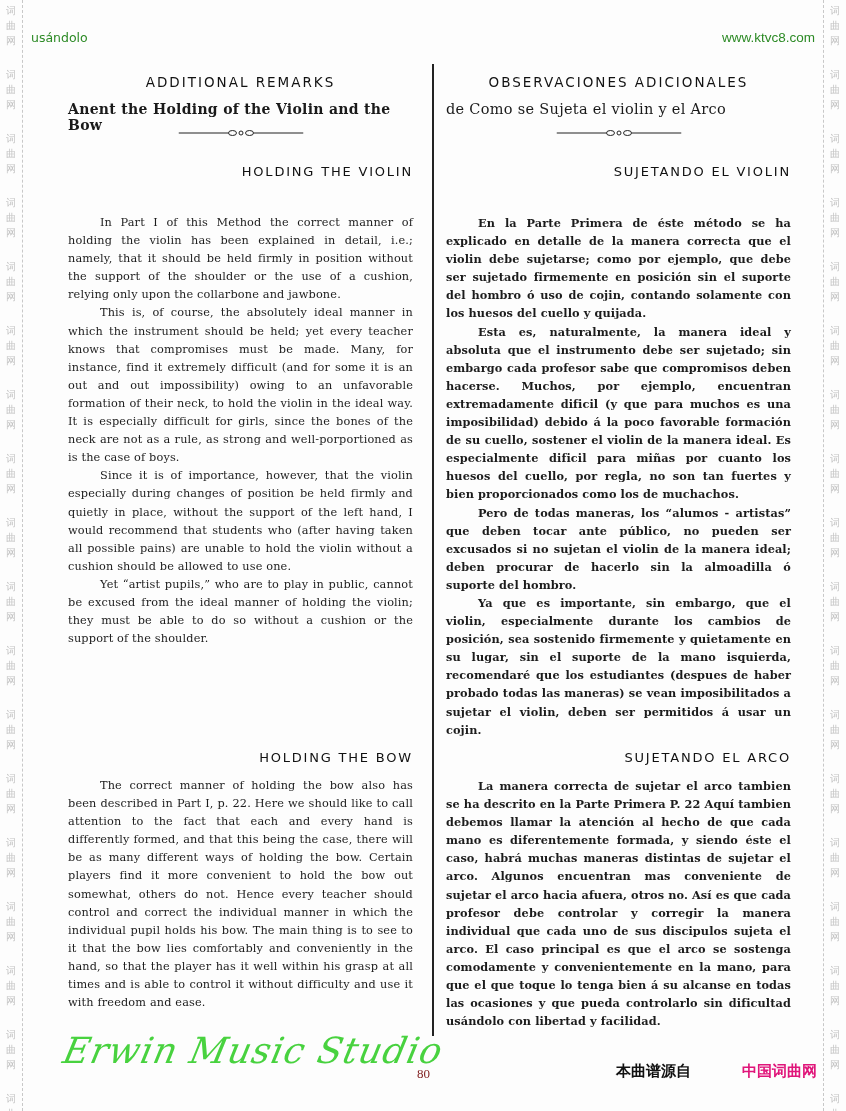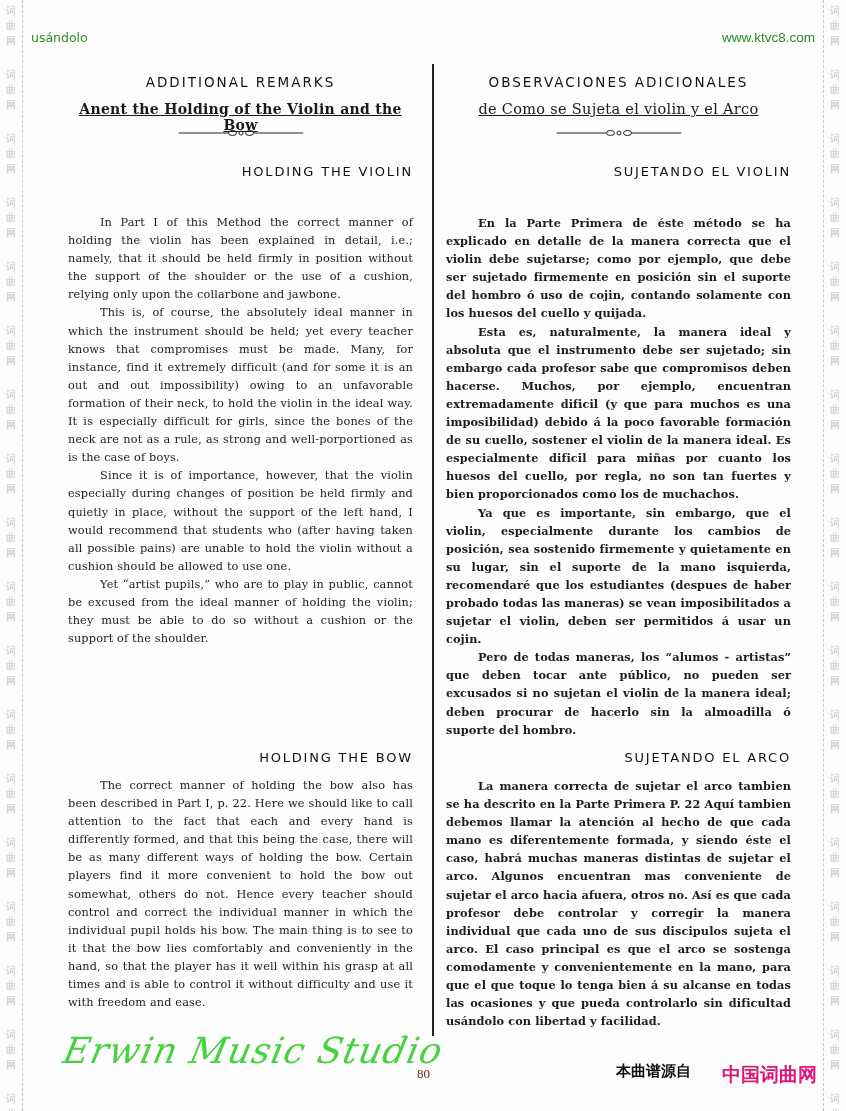--- a/index.html
+++ b/index.html
@@ -17,34 +17,34 @@
   .site-left { position:absolute; left:31px; top:30px; font-family:"DejaVu Sans", sans-serif; font-size:12.5px; color:#2c8a25; }
   .site-right { position:absolute; right:31px; top:30px; font-family:"Liberation Sans", sans-serif; font-size:13.5px; color:#2c8a25; }
 
   .divider { position:absolute; left:432px; top:64px; width:2px; height:972px; background:#222; }
 
   .col { position:absolute; top:0; }
   .col.en { left:68px; width:345px; }
   .col.es { left:446px; width:345px; }
 
   .main-title { position:absolute; left:0; width:100%; text-align:center; top:74px; font-family:"DejaVu Sans", sans-serif; font-size:13.5px; letter-spacing:2px; color:#111; }
-  .sub-title { position:absolute; left:0; width:100%; text-align:center; top:101px; font-family:"DejaVu Serif", serif; font-size:14px; font-weight:bold; color:#1a1a1a; letter-spacing:0.3px;text-decoration:underline; }
+  .sub-title { position:absolute; left:0; width:100%; top:101px; font-family:"DejaVu Serif", serif; font-size:14px; font-weight:bold; color:#1a1a1a; letter-spacing:0.3px; }
   .col.es .sub-title { font-weight:normal; font-size:14.5px; }
   .ornament { position:absolute; top:128px; left:50%; transform:translateX(-50%); width:125px; height:10px; }
   .section-head { position:absolute; left:0; width:100%; text-align:right; font-family:"DejaVu Sans", sans-serif; font-size:13px; letter-spacing:1.8px; color:#111; }
 
   .body-text { position:absolute; left:0; width:100%; font-size:11.3px; line-height:18.1px; text-align:justify; color:#1c1c1c; }
   .col.en .body-text { font-family:"DejaVu Serif", serif; font-weight:normal; letter-spacing:0.15px; }
   .col.es .body-text { font-family:"DejaVu Serif", serif; font-weight:bold; letter-spacing:0.1px; }
   .body-text p { margin:0; text-indent:32px; }
 
   .logo { position:absolute; left:64px; top:1030px; font-family:"DejaVu Serif", serif; font-style:italic; font-size:36px; color:#48d23f; letter-spacing:1px; transform:skewX(-12deg); }
   .page-num { position:absolute; left:417px; top:1066px; font-family:"Liberation Serif", serif; font-size:13px; color:#7f1d1d; }
   .source-label { position:absolute; left:616px; top:1062px; font-family:"DejaVu Sans", sans-serif; font-size:15px; font-weight:bold; color:#111; }
-  .source-site { position:absolute; left:722px; top:1062px; font-family:"DejaVu Sans", sans-serif; font-size:19px; font-weight:bold; color:#e0157a; }
+  .source-site { position:absolute; left:742px; top:1062px; font-family:"DejaVu Sans", sans-serif; font-size:15px; font-weight:bold; color:#e0157a; }
 </style>
 </head>
 <body>
 
 <div class="wm-col left">
     <div class="wm-group">
       <span class="wm">词</span>
       <span class="wm">曲</span>
       <span class="wm">网</span>
     </div>
@@ -262,22 +262,22 @@
     <line x1="0" y1="5" x2="50" y2="5" stroke="#222" stroke-width="1.2"></line>
     <ellipse cx="54" cy="5" rx="4" ry="2.5" fill="none" stroke="#222" stroke-width="1"></ellipse>
     <circle cx="62.5" cy="5" r="2" fill="none" stroke="#222" stroke-width="1"></circle>
     <ellipse cx="71" cy="5" rx="4" ry="2.5" fill="none" stroke="#222" stroke-width="1"></ellipse>
     <line x1="75" y1="5" x2="125" y2="5" stroke="#222" stroke-width="1.2"></line>
   </svg>
   <div class="section-head" style="top:164px">SUJETANDO EL VIOLIN</div>
   <div class="body-text" style="top:214px">
     <p>En la Parte Primera de éste método se ha explicado en detalle de la manera correcta que el violin debe sujetarse; como por ejemplo, que debe ser sujetado firmemente en posición sin el suporte del hombro ó uso de cojin, contando solamente con los huesos del cuello y quijada.</p>
     <p>Esta es, naturalmente, la manera ideal y absoluta que el instrumento debe ser sujetado; sin embargo cada profesor sabe que compromisos deben hacerse. Muchos, por ejemplo, encuentran extremadamente dificil (y que para muchos es una imposibilidad) debido á la poco favorable formación de su cuello, sostener el violin de la manera ideal. Es especialmente dificil para miñas por cuanto los huesos del cuello, por regla, no son tan fuertes y bien proporcionados como los de muchachos.</p>
+    <p>Pero de todas maneras, los “alumos - artistas” que deben tocar ante público, no pueden ser excusados si no sujetan el violin de la manera ideal; deben procurar de hacerlo sin la almoadilla ó suporte del hombro.</p>
     <p>Ya que es importante, sin embargo, que el violin, especialmente durante los cambios de posición, sea sostenido firmemente y quietamente en su lugar, sin el suporte de la mano isquierda, recomendaré que los estudiantes (despues de haber probado todas las maneras) se vean imposibilitados a sujetar el violin, deben ser permitidos á usar un cojin.</p>
-    <p>Pero de todas maneras, los “alumos - artistas” que deben tocar ante público, no pueden ser excusados si no sujetan el violin de la manera ideal; deben procurar de hacerlo sin la almoadilla ó suporte del hombro.</p>
   </div>
   <div class="section-head" style="top:750px">SUJETANDO EL ARCO</div>
   <div class="body-text" style="top:777px">
     <p>La manera correcta de sujetar el arco tambien se ha descrito en la Parte Primera P. 22 Aquí tambien debemos llamar la atención al hecho de que cada mano es diferentemente formada, y siendo éste el caso, habrá muchas maneras distintas de sujetar el arco. Algunos encuentran mas conveniente de sujetar el arco hacia afuera, otros no. Así es que cada profesor debe controlar y corregir la manera individual que cada uno de sus discipulos sujeta el arco. El caso principal es que el arco se sostenga comodamente y convenientemente en la mano, para que el que toque lo tenga bien á su alcanse en todas las ocasiones y que pueda controlarlo sin dificultad usándolo con libertad y facilidad.</p>
   </div>
 </div>
 
 <div class="logo">Erwin Music Studio</div>
 <div class="page-num">80</div>
 <div class="source-label">本曲谱源自</div>

